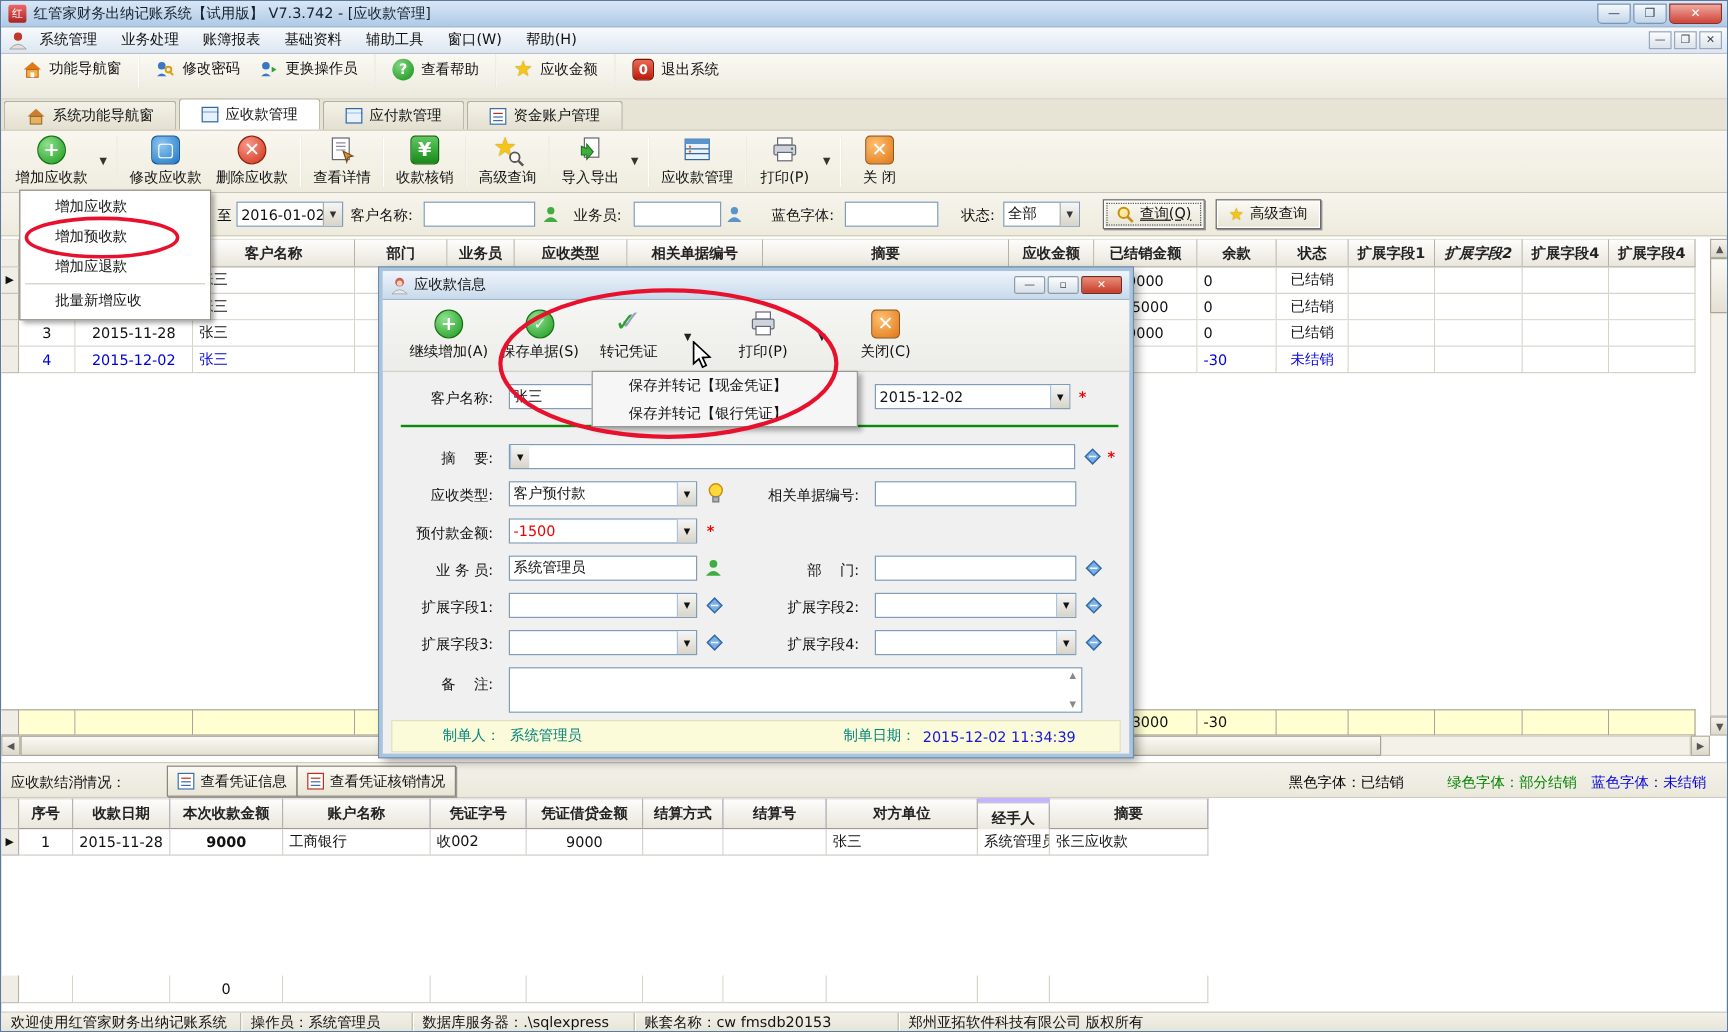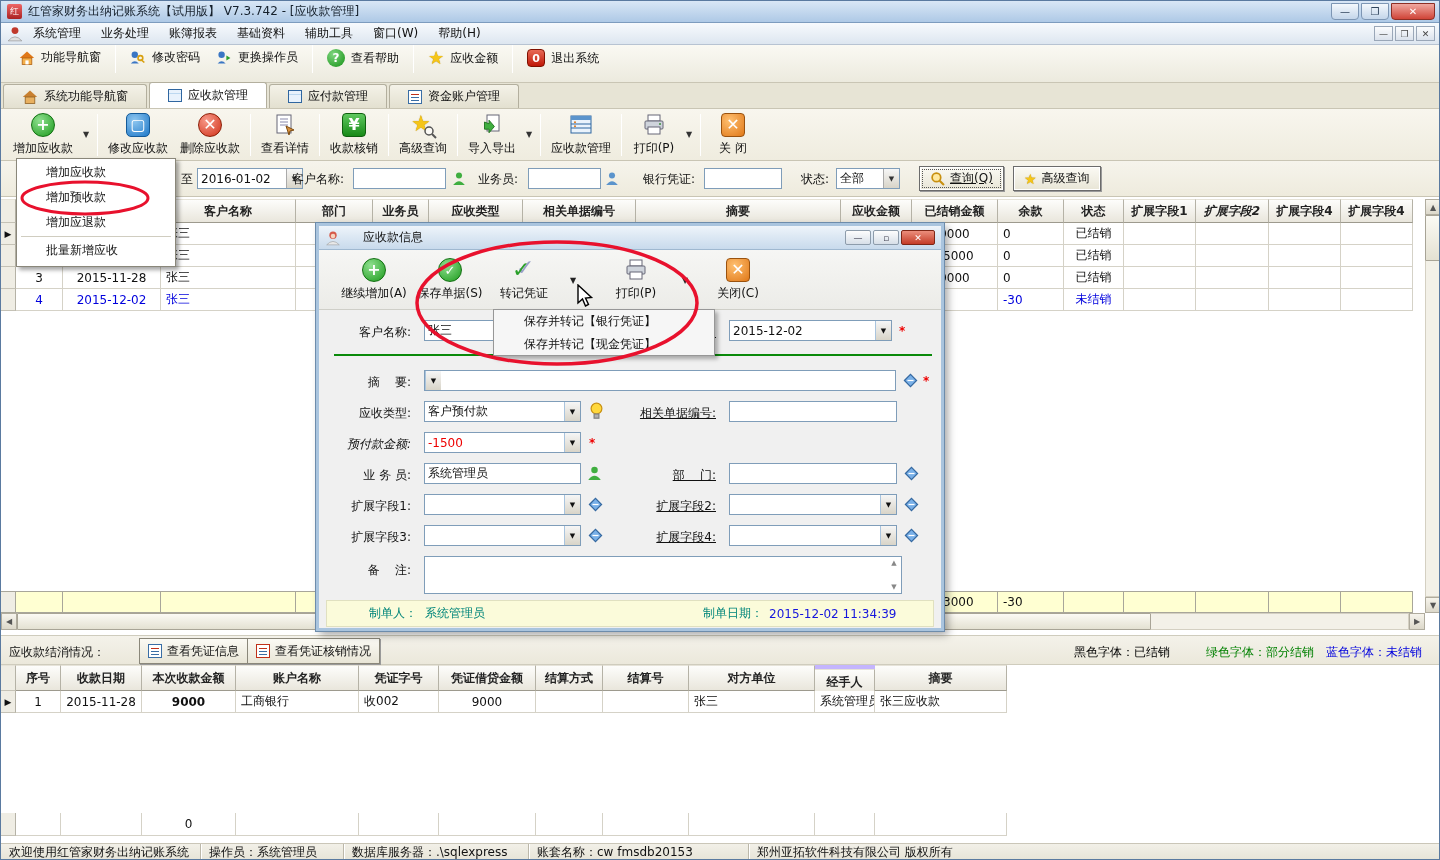--- a/index.html
+++ b/index.html
@@ -113,30 +113,30 @@
   
   .addmenu{left:15px;top:157px;width:160px;height:109px;background:#fff;border:1px solid #8a877a;
     box-shadow:3px 3px 4px rgba(0,0,0,.35);z-index:45;padding-top:1px;}
   .ami{height:25px;display:flex;align-items:center;padding-left:29px;}
   .amsep{height:1px;background:#d0cdc0;margin:1px 4px;}
 
   
   .dialog{left:315px;top:222px;width:628px;height:408px;z-index:40;background:#f0f0f0;
     border:3px solid #a9c4de;outline:1px solid #6d8cab;box-shadow:4px 4px 8px rgba(0,0,0,.35);}
   .dtitle{position:absolute;left:0;top:0;right:0;height:24px;background:linear-gradient(#eef4fa,#c8daec);
-    border-bottom:1px solid #9fb8d0;display:flex;align-items:center;padding:0 6px;gap:22px;}
+    border-bottom:1px solid #9fb8d0;display:flex;align-items:center;padding:0 6px;gap:4px;}
   .dwbtn{width:26px;height:15px;border:1px solid #8d9cab;border-radius:2px;background:linear-gradient(#fdfdfd,#d7dfe8);
     font-size:9px;color:#445;display:flex;align-items:center;justify-content:center;margin-left:2px;}
   .dwbtn.close{width:34px;background:linear-gradient(#eb8e7c,#c43c28);color:#fff;border-color:#7e2616;font-weight:bold;}
   .dtoolbar{position:absolute;left:0;top:24px;right:0;height:60px;background:linear-gradient(#f6f6f4,#ecece8);
     border-bottom:1px solid #cfcfc8;}
   .dtb{position:absolute;top:3px;height:54px;display:flex;flex-direction:column;align-items:center;justify-content:center;gap:3px;}
   .dtbdrop{position:absolute;top:3px;height:54px;width:20px;display:flex;align-items:center;justify-content:center;font-size:8px;color:#222;}
   .dlbl{position:absolute;width:92px;text-align:right;white-space:pre;}
-  .drlbl{position:absolute;left:300px;width:97px;text-align:right;white-space:pre;text-decoration:underline;}
+  .drlbl{position:absolute;left:300px;width:97px;text-align:right;white-space:pre;}
   .dfield{position:absolute;height:21px;border:1px solid #7f9db9;background:#fff;display:flex;align-items:center;}
   .req{color:#e00;font-weight:bold;}
   .dfooter{position:absolute;left:7px;right:7px;top:374px;height:27px;background:#fbfbda;border:1px solid #e0e0c0;
     display:flex;align-items:center;}
   .dmenu{position:absolute;left:174px;top:83px;width:222px;height:47px;background:#f6f6f6;border:1px solid #979797;
     box-shadow:3px 3px 4px rgba(0,0,0,.3);z-index:46;}
   .dmi{height:23px;display:flex;align-items:center;padding-left:30px;white-space:nowrap;}
 
   .anno{left:0;top:0;width:1440px;height:860px;z-index:60;pointer-events:none;}
   .ptr{left:574px;top:283px;width:20px;height:24px;z-index:61;pointer-events:none;}
@@ -317,37 +317,37 @@
     <span class="t2drop">▼</span>
     <span class="t2sep"></span>
     <span class="t2btn">
       <span class="icircle ic-orange">✕</span>
       <span>关 闭</span>
     </span>
   </div>
 
   <div class="abs filterrow">
     <span class="fl" style="left:180px;">至</span>
-    <span class="combo" style="left:196px;width:106px;">
+    <span class="combo" style="left:196px;width:89px;">
       <span class="val">2016-01-02</span>
         <span class="dd">▼</span>
     </span>
     <span class="fl" style="left:291px;">客户名称:</span>
     <span class="tinput" style="left:352px;width:93px;"></span>
     <svg class="abs" style="left:451px;top:10px;" width="14" height="15" viewBox="0 0 12 12">
         <circle cx="6" cy="3.5" r="2.6" fill="#3fae3f"></circle>
         <path d="M1 11.5 q5 -6.5 10 0 z" fill="#3fae3f"></path>
       </svg>
     <span class="fl" style="left:477px;">业务员:</span>
     <span class="tinput" style="left:527px;width:73px;"></span>
     <svg class="abs" style="left:604px;top:10px;" width="14" height="15" viewBox="0 0 12 12">
         <circle cx="6" cy="3.5" r="2.6" fill="#5b94cc"></circle>
         <path d="M1 11.5 q5 -6.5 10 0 z" fill="#5b94cc"></path>
       </svg>
-    <span class="fl" style="left:642px;">银行凭证:</span>
+    <span class="fl" style="left:642px;">蓝色字体:</span>
     <span class="tinput" style="left:703px;width:78px;"></span>
     <span class="fl" style="left:800px;">状态:</span>
     <span class="combo" style="left:835px;width:64px;">
       <span class="val">全部</span>
         <span class="dd">▼</span>
     </span>
     <span class="pushbtn" style="left:918px;outline:1px dotted #555;outline-offset:-4px;">
       <svg width="15" height="15" viewBox="0 0 14 14">
           <circle cx="6" cy="6" r="4" fill="#ffe9a0" stroke="#c89010" stroke-width="1.6"></circle>
           <line x1="9" y1="9" x2="13" y2="13" stroke="#c89010" stroke-width="2"></line>
@@ -651,21 +651,21 @@
     </span>
     <svg style="position:absolute;left:270px;top:176px;" width="15" height="18" viewBox="0 0 12 15">
         <circle cx="6" cy="5.5" r="4.5" fill="#ffd83c" stroke="#c89010"></circle>
         <rect x="4" y="10" width="4" height="3.5" fill="#b0b0b0" stroke="#808080"></rect>
       </svg>
     <span class="drlbl" style="top:179px;">相关单据编号:</span>
     <span class="dfield" style="left:410px;top:175px;width:168px;">
         <span style="padding:0 3px;"></span>
       </span>
 
-    <span class="dlbl" style="top:210px;font-style:italic;">预付款金额:</span>
+    <span class="dlbl" style="top:210px;">预付款金额:</span>
     <span class="dfield" style="left:105px;top:206px;width:157px;">
       <span style="flex:1;padding:0 3px;color:#e00;">-1500</span>
       <span class="dd" style="width:16px;height:100%;background:linear-gradient(#f6f6f6,#d8d4c8);border-left:1px solid #a9c4de;display:flex;align-items:center;justify-content:center;font-size:7px;">▼</span>
     </span>
     <span class="req" style="position:absolute;left:270px;top:210px;">*</span>
 
     <span class="dlbl" style="top:241px;">业 务 员:</span>
     <span class="dfield" style="left:105px;top:237px;width:157px;">
         <span style="padding:0 3px;">系统管理员</span>
       </span>
@@ -730,22 +730,22 @@
     </span>
 
     <div class="dfooter">
       <span style="margin-left:42px;color:#00857a;">制单人：</span>
       <span style="margin-left:8px;color:#00857a;">系统管理员</span>
       <span style="margin-left:218px;color:#00857a;">制单日期：</span>
       <span style="margin-left:6px;color:#1515dd;">2015-12-02 11:34:39</span>
     </div>
 
     <div class="dmenu">
+      <div class="dmi">保存并转记【现金凭证】</div>
       <div class="dmi">保存并转记【银行凭证】</div>
-      <div class="dmi">保存并转记【现金凭证】</div>
     </div>
   </div>
 
   <svg class="abs anno" width="1440" height="860" viewBox="0 0 1440 860">
     <ellipse cx="84" cy="197" rx="63" ry="16" fill="none" stroke="#e8112d" stroke-width="3"></ellipse>
     <ellipse cx="556" cy="302" rx="140" ry="61" fill="none" stroke="#e8112d" stroke-width="3.5"></ellipse>
   </svg>
 
   <svg class="abs ptr" width="20" height="24" viewBox="0 0 20 24">
     <path d="M3 1 L3 19 L7.5 15 L10.5 22 L13.5 20.5 L10.5 14 L16.5 13.5 Z" fill="#fff" stroke="#000" stroke-width="1.4"></path>

